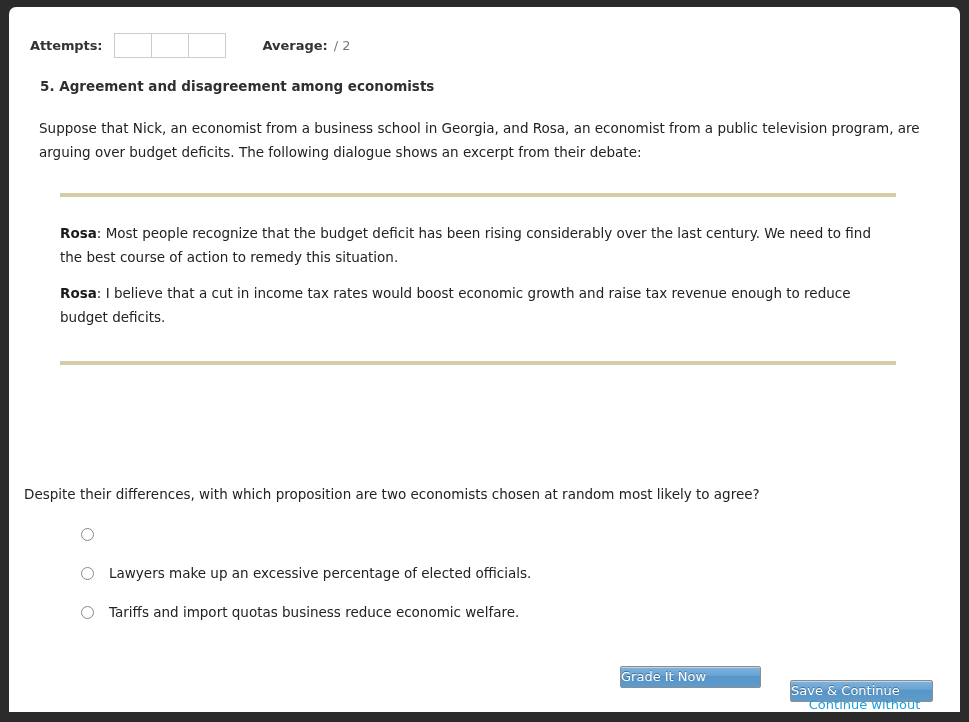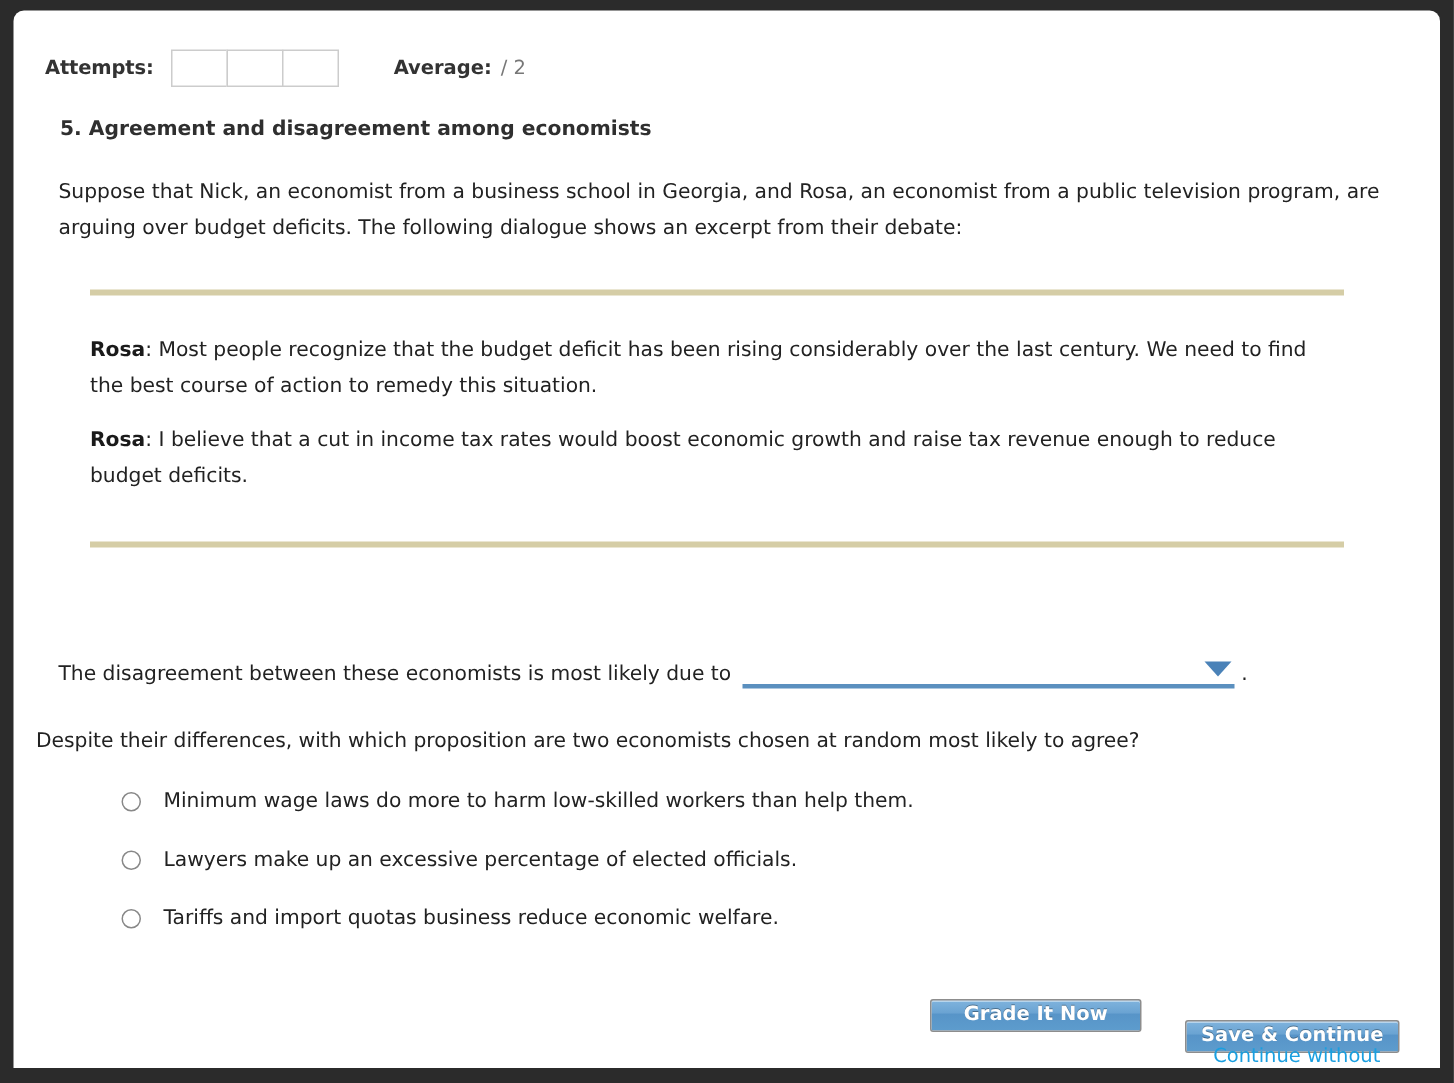--- a/index.html
+++ b/index.html
@@ -200,23 +200,22 @@
     font-size: 13.5px;
     line-height: 17px;
     color: #222222;
   }
 
   
   .btn {
     position: absolute;
     height: 22px;
     line-height: 20px;
-    text-align: center;
-    font-size: 13px;
-    font-weight: bold;
+    font-size: 13px;
+    font-weight: normal;
     color: #ffffff;
     text-shadow: 0 -1px 0 rgba(0,0,0,0.35);
     background: linear-gradient(to bottom, #7fb3dd 0%, #6aa3d2 42%, #5794c8 45%, #5d9ccd 100%);
     border: 1px solid #8d8d8d;
     border-radius: 2px;
     box-shadow: inset 0 1px 0 rgba(255,255,255,0.45);
     box-sizing: border-box;
     cursor: pointer;
   }
   #grade-btn {
@@ -268,35 +267,26 @@
           <div class="line">
             <span class="speaker">Rosa</span><span>: Most people recognize that the budget deficit has been rising considerably over the last century. We need to find the best course of action to remedy this situation.</span>
           </div>
           <div class="line">
             <span class="speaker">Rosa</span><span>: I believe that a cut in income tax rates would boost economic growth and raise tax revenue enough to reduce budget deficits.</span>
           </div>
         </div>
         <div class="rule"></div>
       </div>
 
-      <div class="dd-row">
-        <span class="dd-text">The disagreement between these economists is most likely due to</span>
-        <span class="select-wrap">
-          <span class="select-value" title=""></span>
-          <span class="select-arrow"></span>
-        </span>
-        <span class="dd-period">.</span>
-      </div>
 
       <div class="prop-q">Despite their differences, with which proposition are two economists chosen at random most likely to agree?</div>
 
       <div class="options">
         <div class="option">
           <span class="radio"></span>
-          <span class="option-label">Minimum wage laws do more to harm low-skilled workers than help them.</span>
         </div>
         <div class="option">
           <span class="radio"></span>
           <span class="option-label">Lawyers make up an excessive percentage of elected officials.</span>
         </div>
         <div class="option">
           <span class="radio"></span>
           <span class="option-label">Tariffs and import quotas business reduce economic welfare.</span>
         </div>
       </div>

